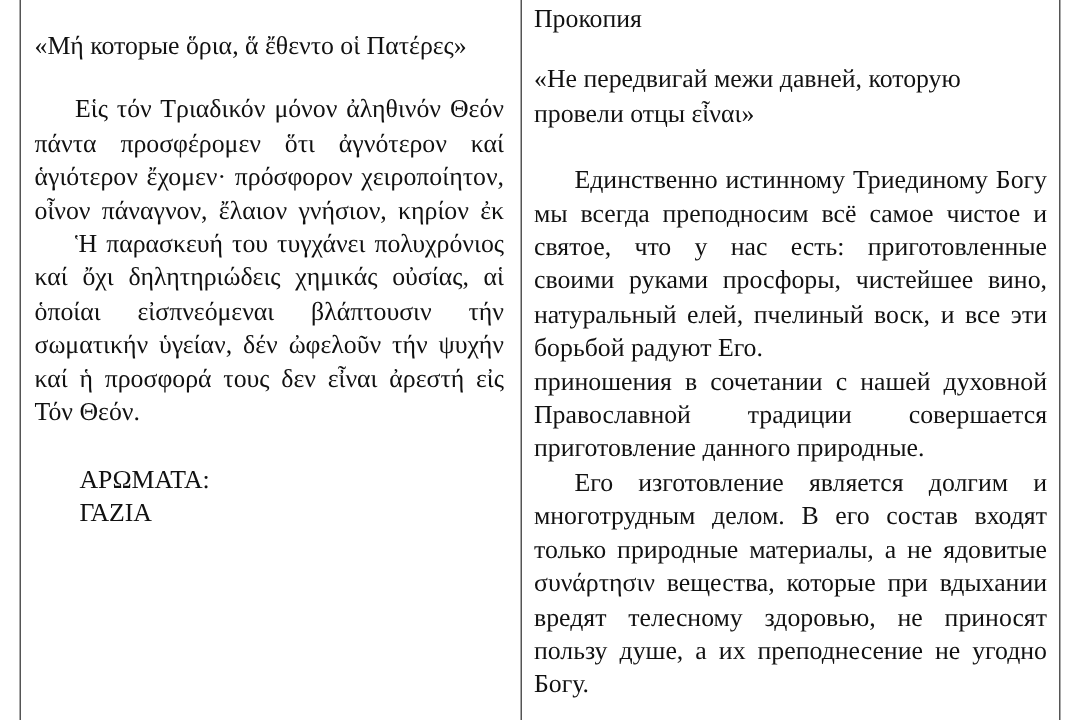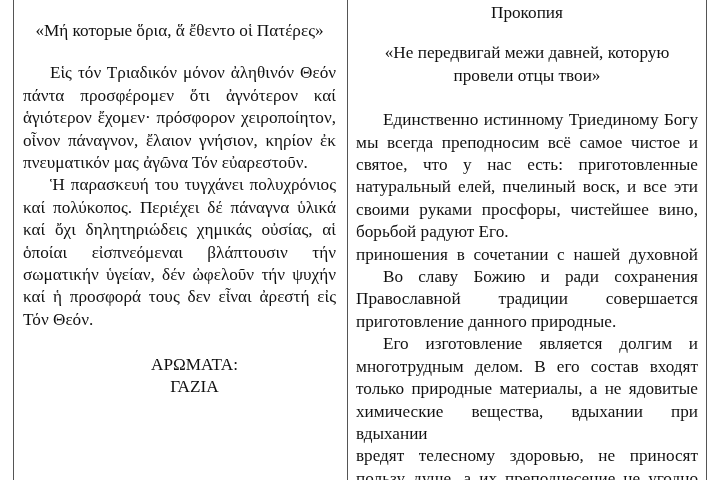--- a/index.html
+++ b/index.html
@@ -38,21 +38,20 @@
       padding: 0 11px 0 9px;
     }
     .col-right {
       left: 348px;
       width: 358px;
       padding: 0 8px 0 8px;
     }
     .line {
       white-space: nowrap;
       display: block;
-      text-align: center;
     }
     .quote {
       display: block;
     }
     .para {
       text-align: justify;
       text-align-last: left;
       text-indent: 27px;
       margin: 0;
     }
@@ -87,65 +86,62 @@
   <div class="col col-left" style="top:12px;">
     <span class="blank" style="height:8px"></span>
     <span class="line quote">«Μή которые ὅρια, ἅ ἔθεντο οἱ Πατέρες»</span>
     <span class="blank" style="height:20px"></span>
 
     <div class="para">
       <span class="jl first">Εἱς τόν Τριαδικόν μόνον ἀληθινόν Θεόν</span>
       <span class="jl">πάντα προσφέρομεν ὅτι ἀγνότερον καί</span>
       <span class="jl">ἁγιότερον ἔχομεν· πρόσφορον χειροποίητον,</span>
       <span class="jl">οἶνον πάναγνον, ἔλαιον γνήσιον, κηρίον ἐκ</span>
-      <span class="jl last">πνευματικόν μας ἀγῶνα Τόν εὐαρεστοῦν.</span>
     </div>
     <div class="para">
       <span class="jl first">Ἡ παρασκευή του τυγχάνει πολυχρόνιος</span>
-      <span class="jl">καί πολύκοπος. Περιέχει δέ πάναγνα ὑλικά</span>
       <span class="jl">καί ὄχι δηλητηριώδεις χημικάς οὐσίας, αἱ</span>
       <span class="jl">ὁποίαι εἰσπνεόμεναι βλάπτουσιν τήν</span>
       <span class="jl">σωματικήν ὑγείαν, δέν ὠφελοῦν τήν ψυχήν</span>
       <span class="jl">καί ἡ προσφορά τους δεν εἶναι ἀρεστή εἰς</span>
       <span class="jl last">Τόν Θεόν.</span>
     </div>
 
     <span class="blank"></span>
     <div class="list">
       <span class="line">ΑΡΩΜΑΤΑ:</span>
       <span class="line">ΓΑΖΙΑ</span>
 
     </div>
   </div>
 
   <div class="col col-right" style="top:2px;">
     <span class="line">Прокопия</span>
     <span class="blank" style="height:18px"></span>
     <span class="line quote">«Не передвигай межи давней, которую</span>
-    <span class="line quote">провели отцы твои»</span>
+    <span class="line quote">провели отцы εἶναι»</span>
     <span class="blank" style="height:22px"></span>
 
     <div class="para">
       <span class="jl first">Единственно истинному Триединому Богу</span>
       <span class="jl">мы всегда преподносим всё самое чистое и</span>
       <span class="jl">святое, что у нас есть: приготовленные</span>
+      <span class="jl">своими руками просфоры, чистейшее вино,</span>
       <span class="jl">натуральный елей, пчелиный воск, и все эти</span>
-      <span class="jl">своими руками просфоры, чистейшее вино,</span>
       <span class="jl last">борьбой радуют Его.</span>
       <span class="jl">приношения в сочетании с нашей духовной</span>
     </div>
     <div class="para">
-      <span class="jl first">Во славу Божию и ради сохранения</span>
       <span class="jl">Православной традиции совершается</span>
       <span class="jl last">приготовление данного природные.</span>
     </div>
     <div class="para">
       <span class="jl first">Его изготовление является долгим и</span>
       <span class="jl">многотрудным делом. В его состав входят</span>
       <span class="jl">только природные материалы, а не ядовитые</span>
-      <span class="jl">химические вещества, вдыхании при вдыхании</span>
+      <span class="jl">συνάρτησιν вещества, которые при вдыхании</span>
       <span class="jl">вредят телесному здоровью, не приносят</span>
       <span class="jl">пользу душе, а их преподнесение не угодно</span>
       <span class="jl last">Богу.</span>
     </div>
 
   </div>
 </div>
 
 </body></html>

